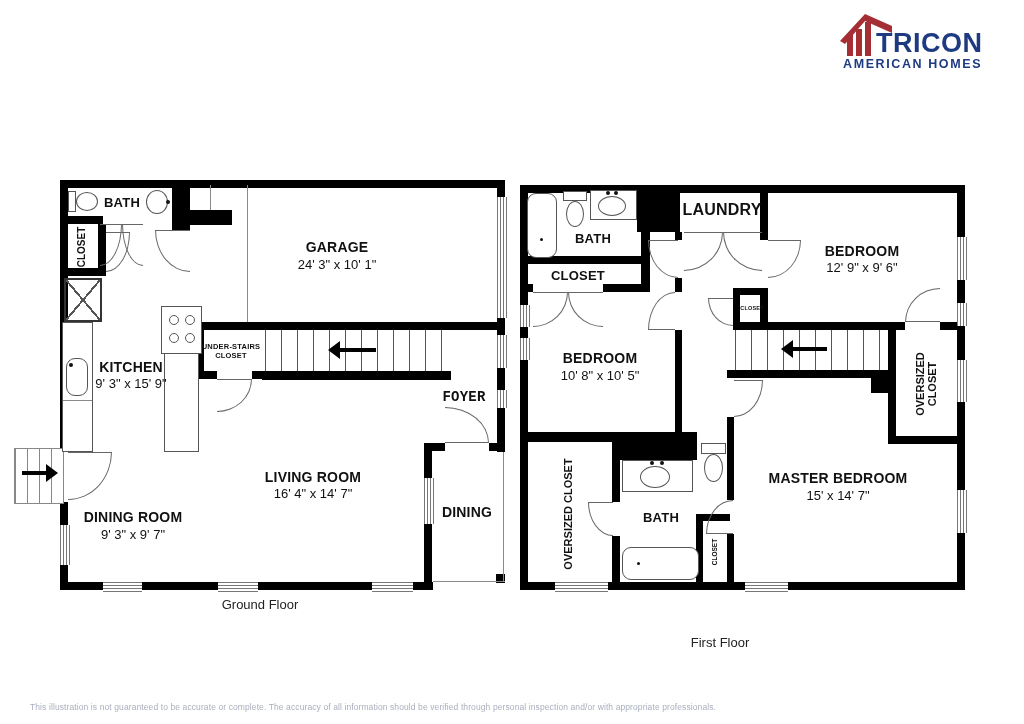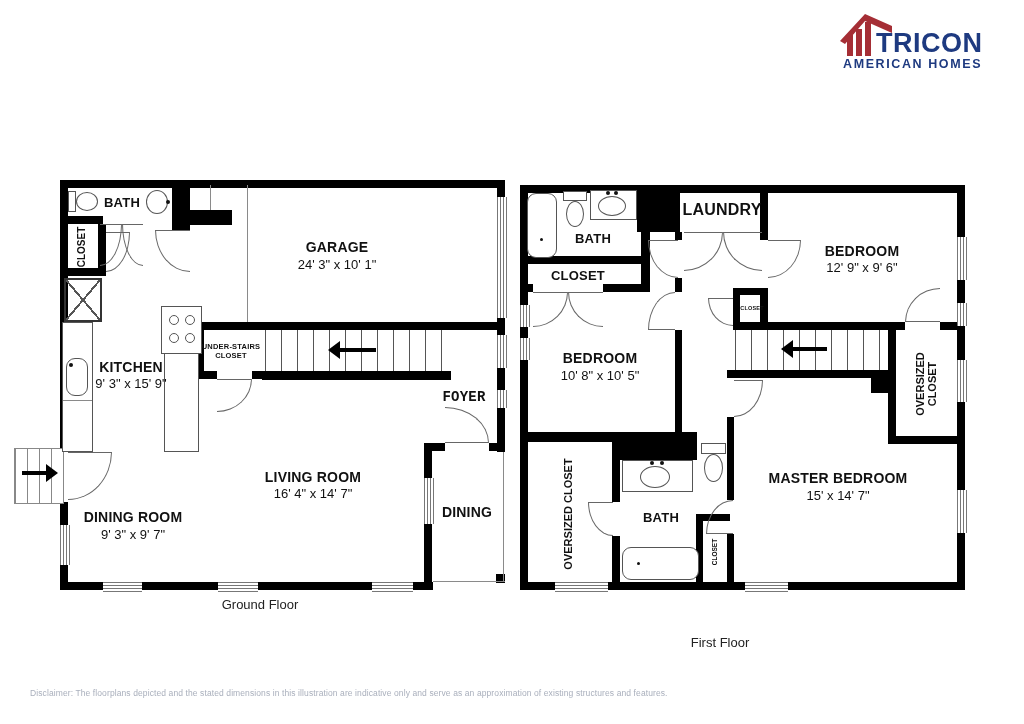--- a/index.html
+++ b/index.html
@@ -226,15 +226,15 @@
     <div class="dim" style="left:600px;top:375px;">10' 8" x 10' 5"</div>
     <div class="vlbl wrap" style="left:926px;top:384px;font-size:11px;width:76px;">OVERSIZED CLOSET</div>
     <div class="lbl" style="left:838px;top:478px;">MASTER BEDROOM</div>
     <div class="dim" style="left:838px;top:495px;">15' x 14' 7"</div>
     <div class="vlbl" style="left:568px;top:514px;font-size:11px;">OVERSIZED CLOSET</div>
     <div class="lbl" style="left:661px;top:517px;font-size:13px;">BATH</div>
     <div class="vlbl" style="left:714px;top:552px;font-size:6.5px;">CLOSET</div>
     <div class="caption" style="left:720px;top:591px;margin-top:44px;">First Floor</div>
   </div>
 
-  <div class="disc" style="left:30px;top:688px;">Disclaimer: The floorplans depicted and the stated dimensions in this illustration are indicative only and serve as an approximation of existing structures and features.</div>
+  <div class="disc" style="left:30px;top:702px;">This illustration is not guaranteed to be accurate or complete. The accuracy of all information should be verified through personal inspection and/or with appropriate professionals.</div>
 
 </div>
 
 </body></html>

